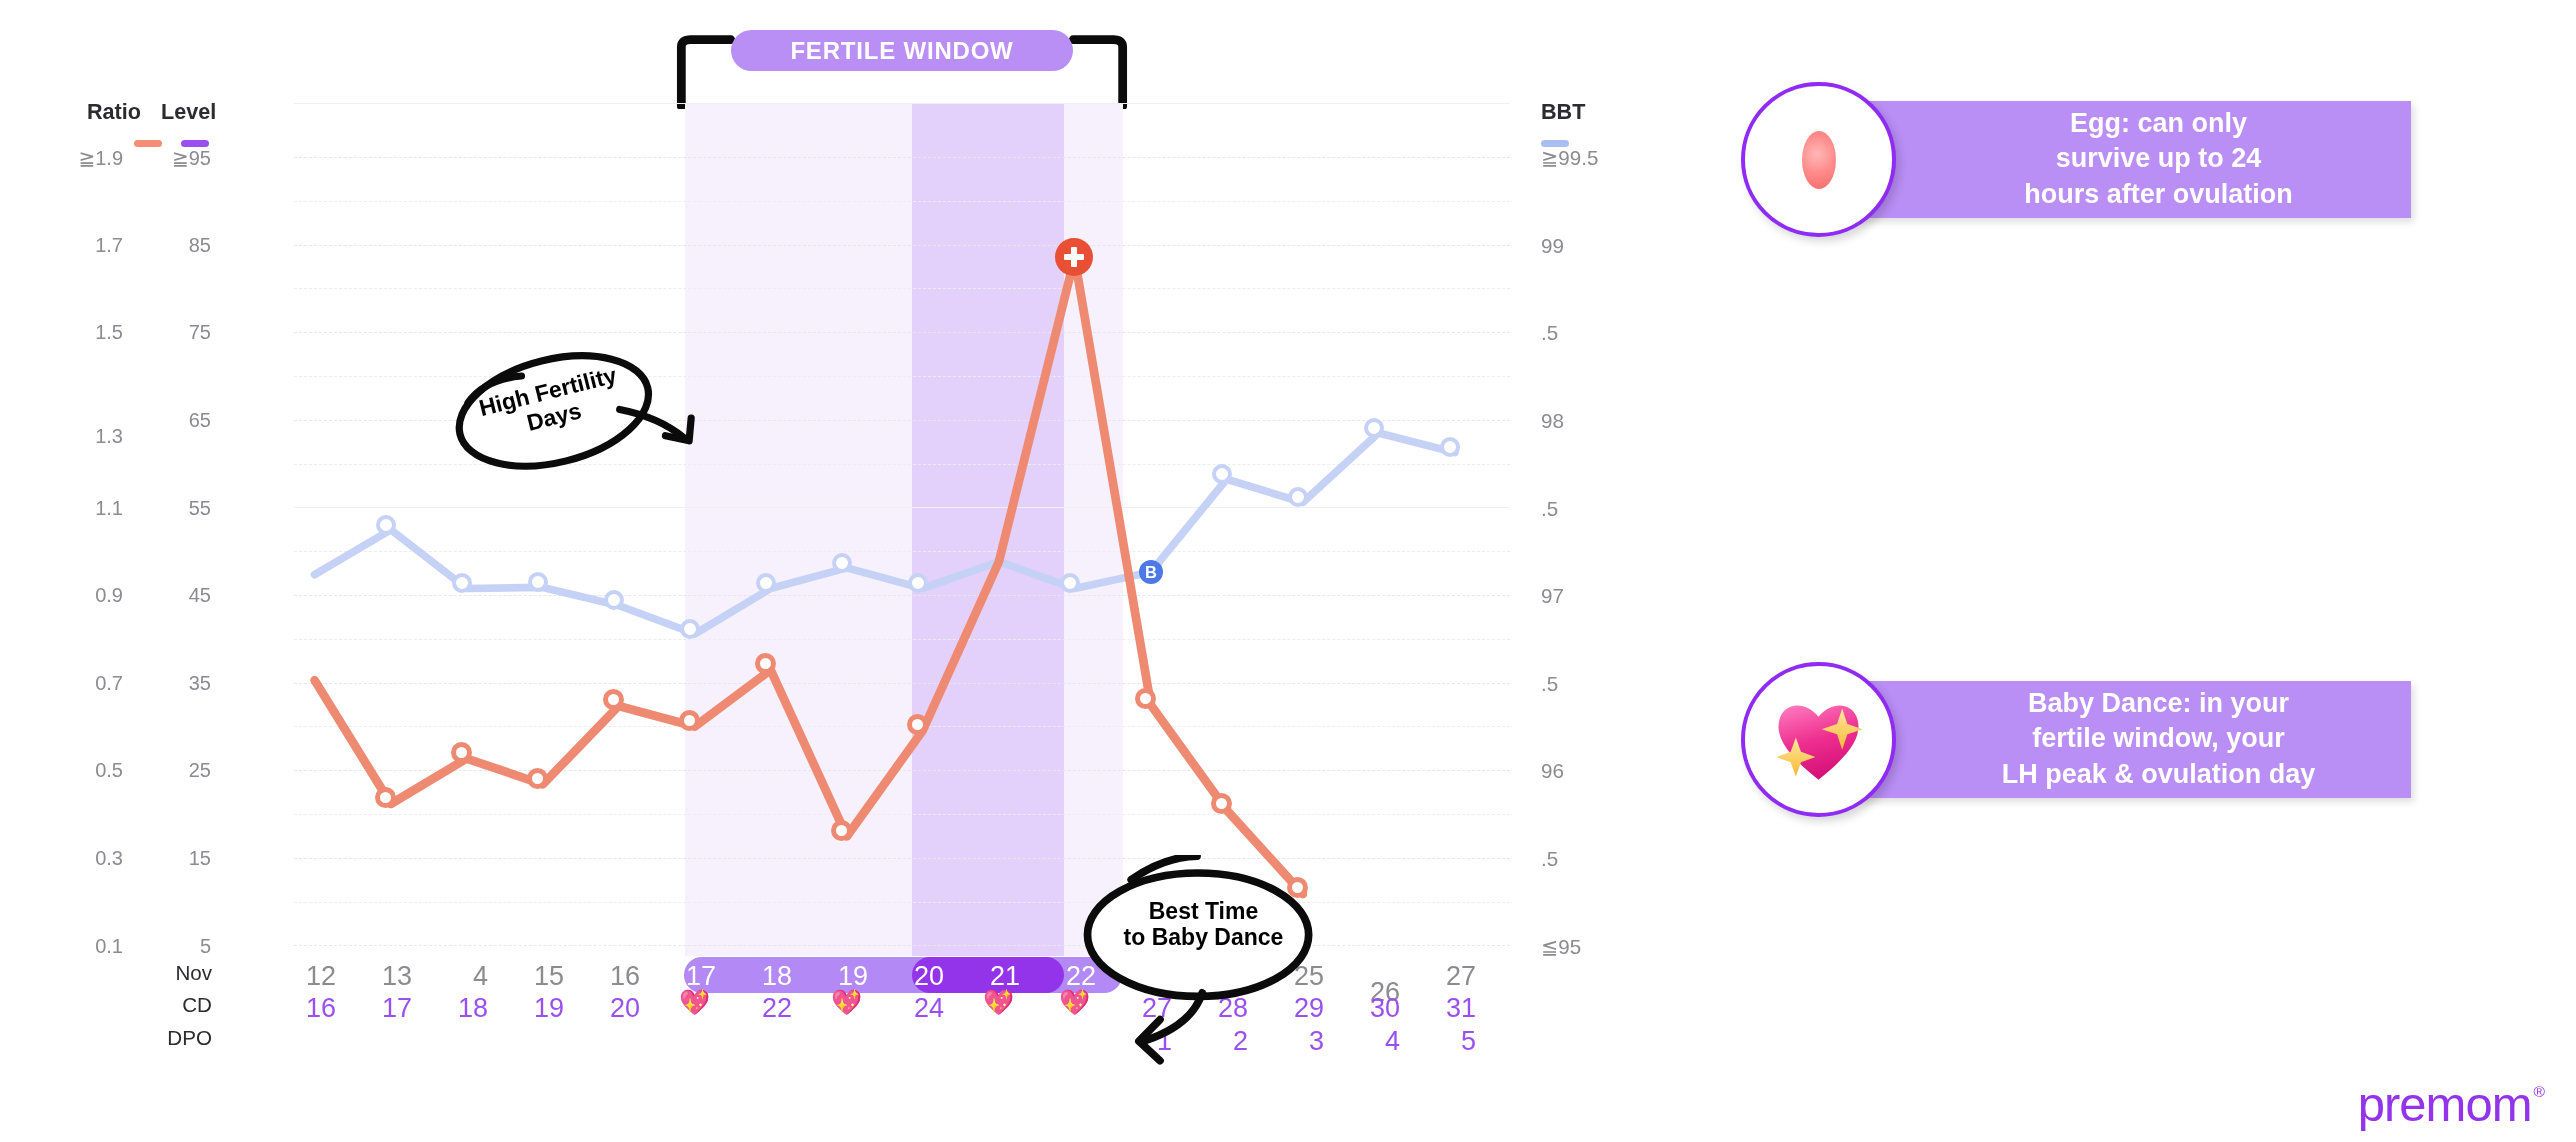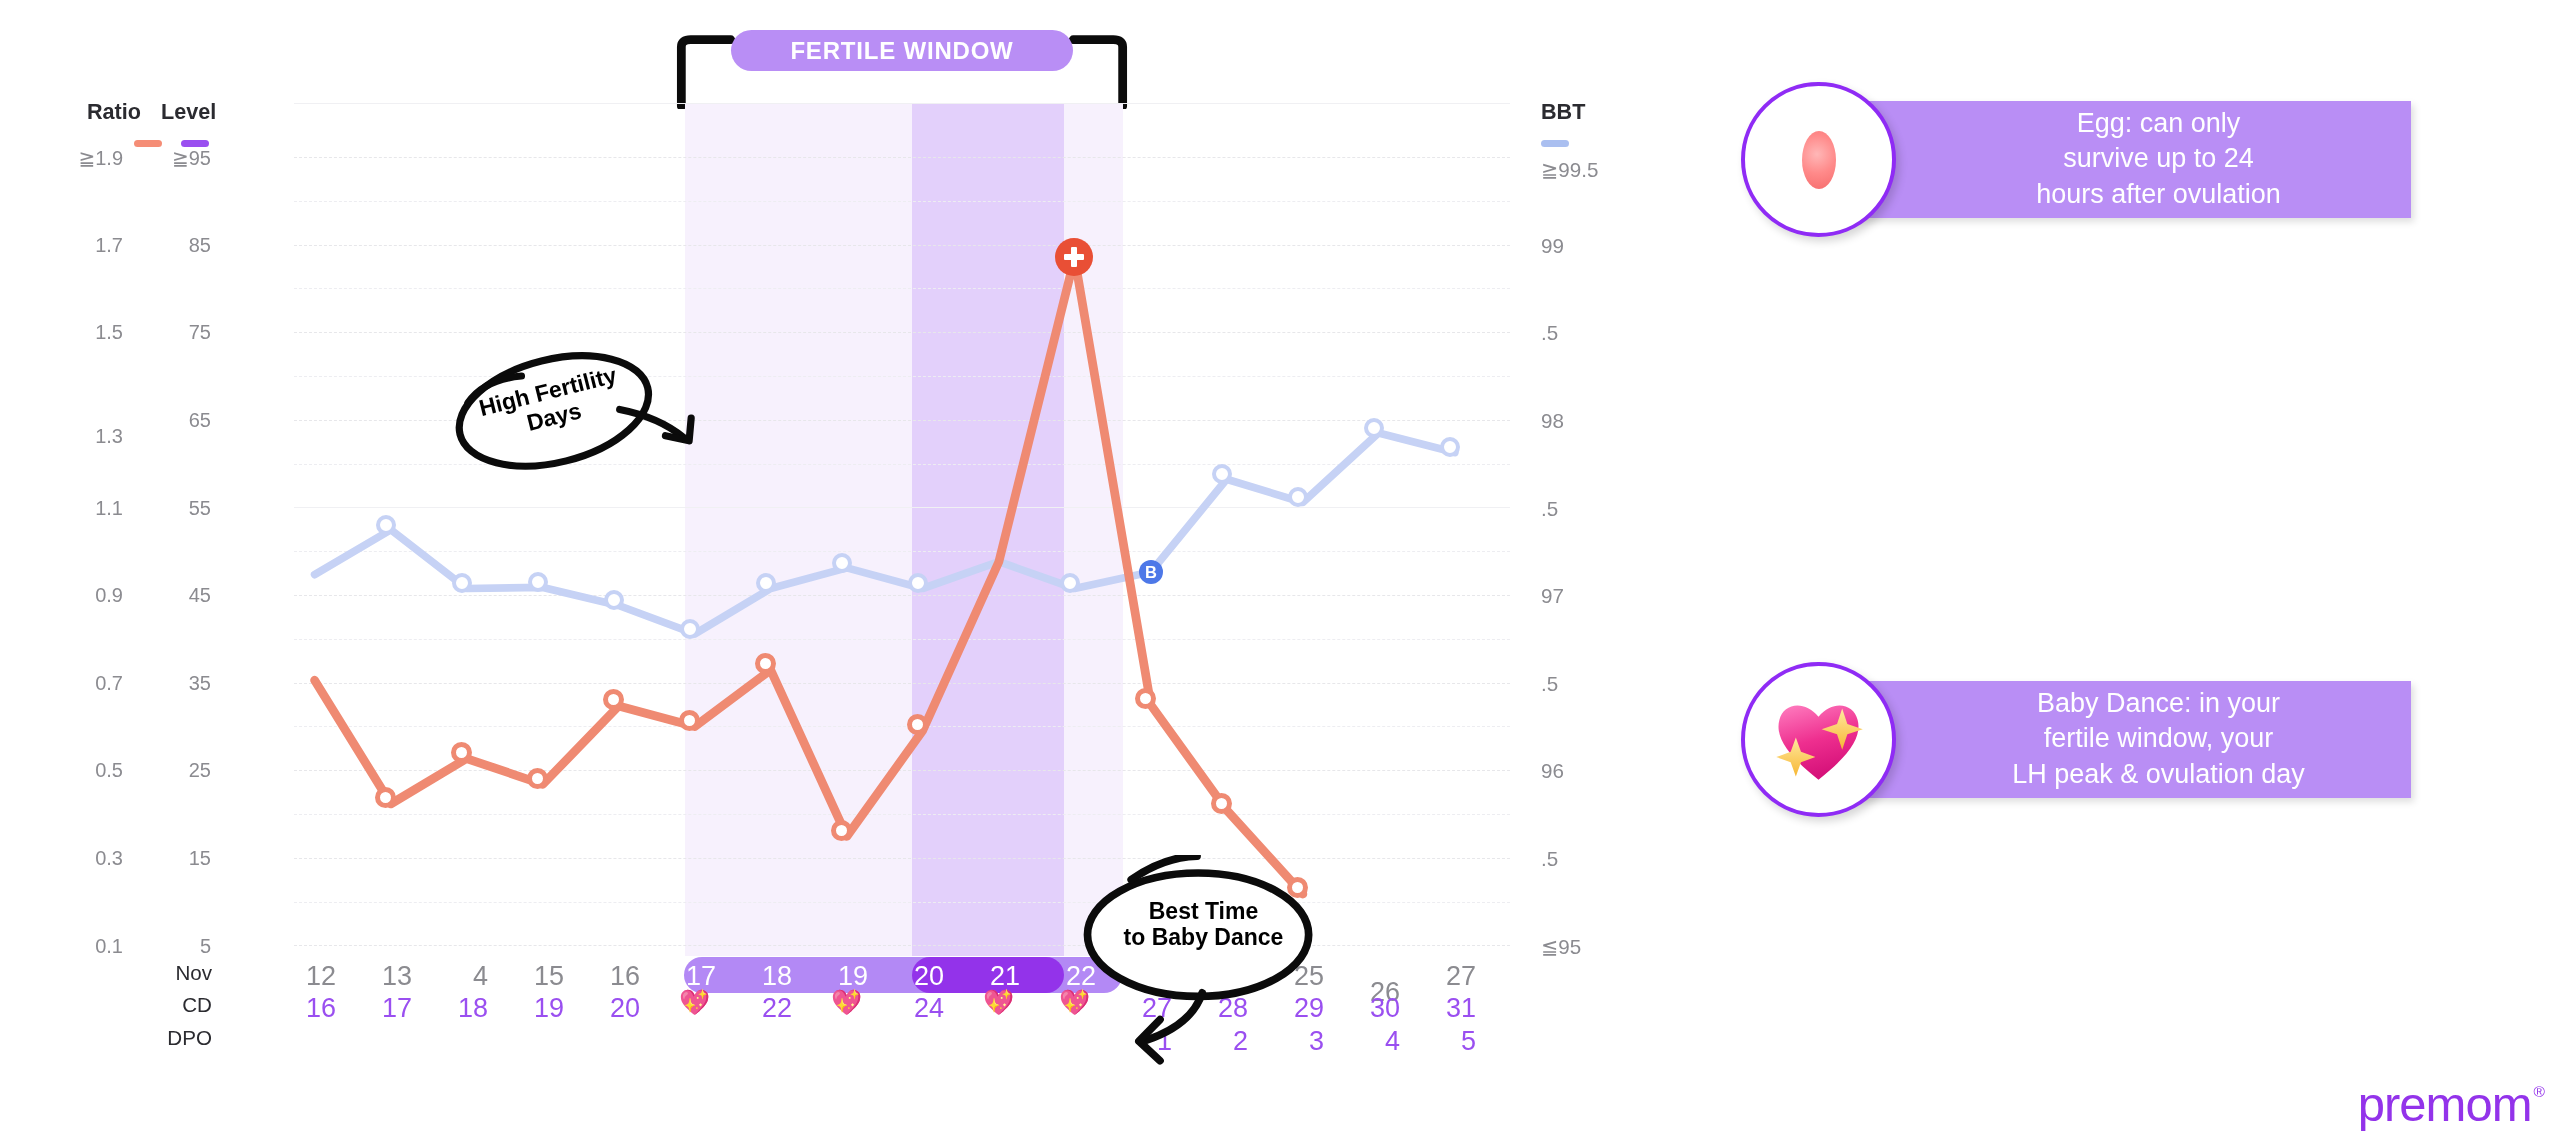--- a/index.html
+++ b/index.html
@@ -70,21 +70,21 @@
   
   #cards { position:absolute; left:1741px; top:0; width:835px; height:1142px; }
   .card { position:absolute; left:0; width:670px; height:155px; }
   .card-bubble { position:absolute; left:0; top:0; width:155px; height:155px;
      border-radius:50%; background:#ffffff; border:4.6px solid #8f2bf5;
      box-shadow:3.6px 4.6px 8.2px rgba(0,0,0,0.16);
      display:flex; align-items:center; justify-content:center; z-index:2; }
   .card-body { position:absolute; left:108px; top:18.5px; width:562px; height:117px;
      background:#b98ef5; box-shadow:2.6px 3.6px 7.2px rgba(0,0,0,0.13);
      display:flex; align-items:center; justify-content:center; z-index:1; }
-  .card-text { color:#ffffff; font-weight:normal; font-size:27px;
+  .card-text { color:#ffffff; font-weight:bold; font-size:27px;
      line-height:1.30; text-align:center; padding-left:57px; }
 
   .egg-dot { width:34px; height:58px; border-radius:50%;
      background:radial-gradient(circle at 44% 40%, #ffb7b7 0%, #ff8a8a 48%, #f56b6b 100%); }
 
   #logo { position:absolute; right:31px; bottom:13px; display:flex; align-items:flex-end; }
   #logo-word { font-size:49px; font-weight:normal; color:#9333ea; letter-spacing:-1px; line-height:1; }
   #logo-reg { font-size:15.5px; color:#9333ea; margin-bottom:28px; margin-left:2.1px; }
 </style>
 </head>
@@ -188,21 +188,21 @@
   <div class="axis-left" style="left:129px; top:234px; width:82px;">85</div>
   <div class="axis-left" style="left:129px; top:321px; width:82px;">75</div>
   <div class="axis-left" style="left:129px; top:409px; width:82px;">65</div>
   <div class="axis-left" style="left:129px; top:497px; width:82px;">55</div>
   <div class="axis-left" style="left:129px; top:584px; width:82px;">45</div>
   <div class="axis-left" style="left:129px; top:672px; width:82px;">35</div>
   <div class="axis-left" style="left:129px; top:759px; width:82px;">25</div>
   <div class="axis-left" style="left:129px; top:847px; width:82px;">15</div>
   <div class="axis-left" style="left:129px; top:935px; width:82px;">5</div>
 
-  <div class="axis-right" style="left:1541px; top:146px;margin-top:12px;">≧99.5</div>
+  <div class="axis-right" style="left:1541px; top:146px;">≧99.5</div>
   <div class="axis-right" style="left:1541px; top:234px;">99</div>
   <div class="axis-right" style="left:1541px; top:321px;">.5</div>
   <div class="axis-right" style="left:1541px; top:409px;">98</div>
   <div class="axis-right" style="left:1541px; top:497px;">.5</div>
   <div class="axis-right" style="left:1541px; top:584px;">97</div>
   <div class="axis-right" style="left:1541px; top:672px;">.5</div>
   <div class="axis-right" style="left:1541px; top:759px;">96</div>
   <div class="axis-right" style="left:1541px; top:847px;">.5</div>
   <div class="axis-right" style="left:1541px; top:935px;">≦95</div>
 

